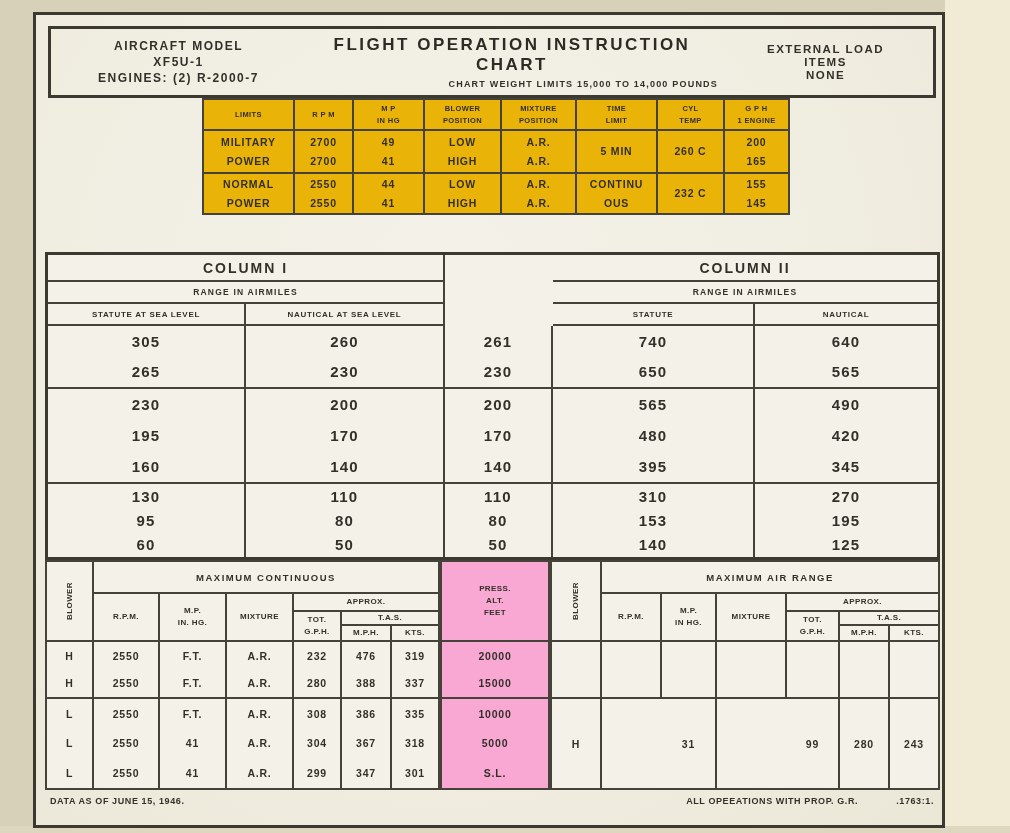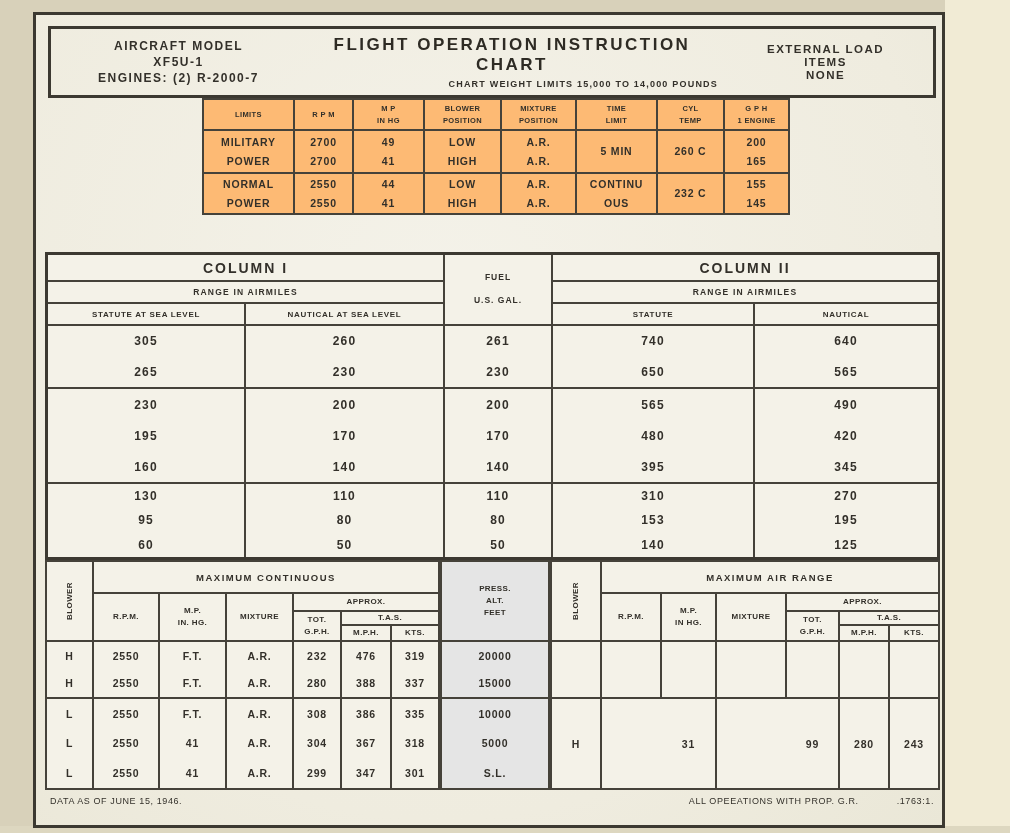--- a/index.html
+++ b/index.html
@@ -23,52 +23,52 @@
   .hmid  { flex:1; display:flex; flex-direction:column; justify-content:center; gap:4px;align-items:flex-end; }
   .hright{ width:215px; display:flex; flex-direction:column; justify-content:center; gap:1px; }
   .hl1 { font-size:12px; font-weight:700; letter-spacing:1.5px; color:var(--ink); text-align:center; }
   .htitle { font-size:17px; font-weight:700; letter-spacing:2.5px; color:#2e2b24; text-align:center; }
   .hsub { font-size:9px; font-weight:700; letter-spacing:1.2px; color:var(--ink); text-align:center; }
   .hr1 { font-size:11.5px; font-weight:700; letter-spacing:1.5px; color:var(--ink); text-align:center; }
 
   
   #limits { left:202px; top:98px; width:588px; height:117px; display:grid;
             grid-template-columns:91px 59px 71px 77px 75px 81px 67px 1fr;
-            grid-template-rows:31px 43px 1fr; border:2px solid var(--line); background:#fdba74; }
+            grid-template-rows:31px 43px 1fr; border:2px solid var(--line); background:#eab308; }
   #limits .hd { font-size:7.5px; letter-spacing:.4px; line-height:1.5; }
   #limits .d  { font-size:10.5px; letter-spacing:.8px; line-height:1.75; }
 
   
   #range { left:45px; top:252px; width:895px; height:308px; display:grid;
            grid-template-columns:198px 199px 108px 202px 1fr;
            grid-template-rows:27px 22px 22px 63px 95px 1fr;
            border:3px solid #3c3931; background:#f4f2e8; }
   #range .ttl { font-size:14px; letter-spacing:2px; }
   #range .lbl { font-size:8.5px; letter-spacing:1.2px; }
   #range .sub { font-size:8px; letter-spacing:.7px; }
   #range .fuel { font-size:8.5px; letter-spacing:1px; line-height:1.4; }
-  #range .num { font-size:12px; letter-spacing:1.2px; }
+  #range .num { font-size:15px; letter-spacing:1.2px; }
 
   
   .ptable { display:grid; grid-template-rows:32px 18px 14px 16px 57px 1fr;
             border:2px solid var(--line); background:#f4f2e8; }
   #perfL { left:45px; top:560px; width:395px; height:230px;
            grid-template-columns:47px 66px 67px 67px 48px 50px 1fr; }
   #perfR { left:550px; top:560px; width:390px; height:230px;
            grid-template-columns:50px 60px 55px 70px 53px 50px 1fr; }
   #alt   { left:440px; top:560px; width:110px; height:230px; display:grid;
-           grid-template-rows:80px 57px 1fr; border:2px solid var(--line); background:#e5e5e5; }
+           grid-template-rows:80px 57px 1fr; border:2px solid var(--line); background:#f9a8d4; }
   .pt { font-size:9.5px; letter-spacing:1.5px; }
   .ph { font-size:8px; letter-spacing:.4px; line-height:1.5; }
   .pd { font-size:10.5px; letter-spacing:.8px; }
   .vert { writing-mode:vertical-rl; transform:rotate(180deg); }
 
   
   #foot { left:50px; top:796px; width:884px; display:flex; justify-content:space-between; }
-  #foot .f { font-size:9px; font-weight:400; letter-spacing:.6px; color:var(--ink); }
+  #foot .f { font-size:9px; font-weight:700; letter-spacing:.6px; color:var(--ink); }
   #foot .fv { margin-left:38px; }
 </style>
 </head>
 <body>
 
 <div class="page">
   <div class="rstrip"></div>
   <div class="bstrip"></div>
   <div class="frame"></div>
 
@@ -132,23 +132,20 @@
 A.R.</div>
     <div class="c d br">CONTINU
 OUS</div>
     <div class="c d br">232 C</div>
     <div class="c d">155
 145</div>
   </div>
 
   <div class="abs" id="range">
     <div class="c ttl br bb" style="grid-area:1/1/2/3">COLUMN I</div>
-    <div class="c fuel br bb" style="grid-area:1/3/4/4">FUEL
-
-U.S. GAL.</div>
     <div class="c ttl bb" style="grid-area:1/4/2/6">COLUMN II</div>
     <div class="c lbl br bb" style="grid-area:2/1/3/3">RANGE IN AIRMILES</div>
     <div class="c lbl bb" style="grid-area:2/4/3/6">RANGE IN AIRMILES</div>
     <div class="c sub br bb" style="grid-area:3/1/4/2">STATUTE AT SEA LEVEL</div>
     <div class="c sub br bb" style="grid-area:3/2/4/3">NAUTICAL AT SEA LEVEL</div>
     <div class="c sub br bb" style="grid-area:3/4/4/5">STATUTE</div>
     <div class="c sub bb" style="grid-area:3/5/4/6">NAUTICAL</div>
 
     <div class="c col num br bb" style="grid-area:4/1/5/2"><span>305</span><span>265</span></div>
     <div class="c col num br bb" style="grid-area:4/2/5/3"><span>260</span><span>230</span></div>

